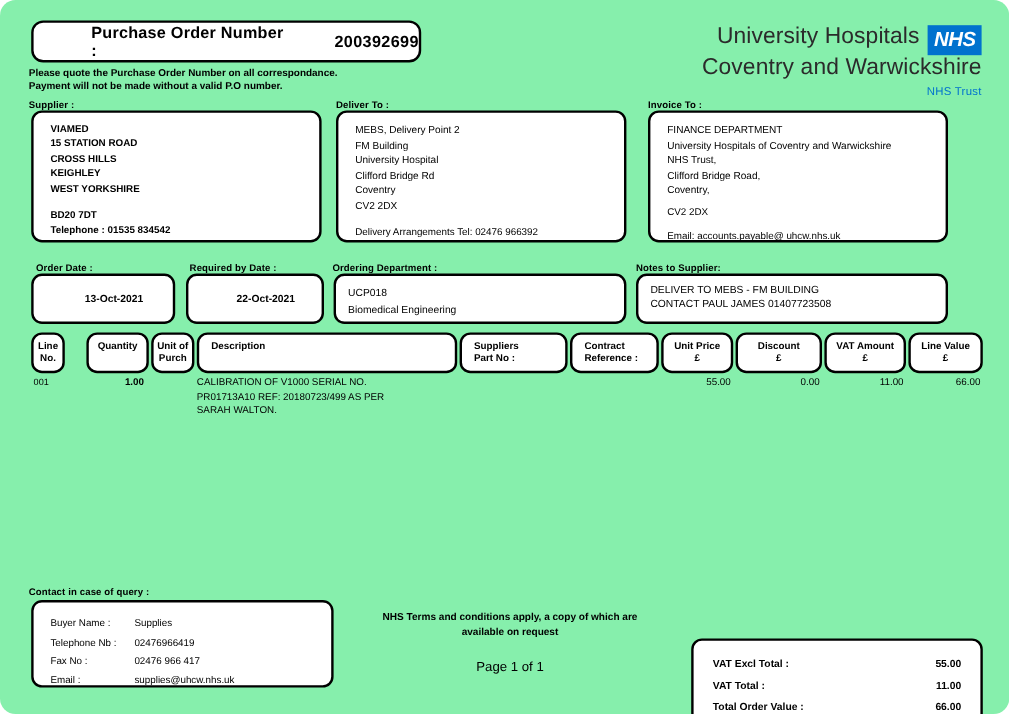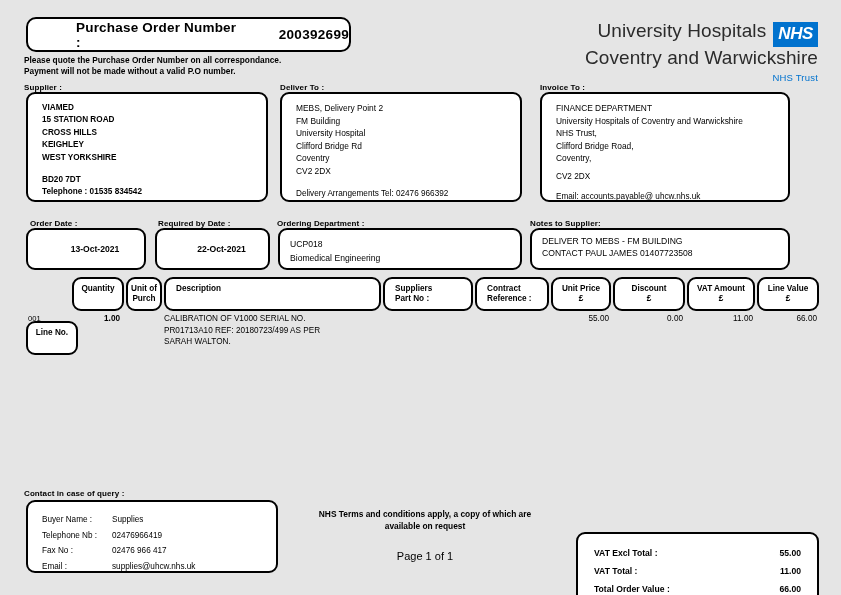--- a/index.html
+++ b/index.html
@@ -9,21 +9,22 @@
   }
   body {
     font-family: "Liberation Sans", sans-serif;
     color: #000000;
   }
   #page {
     position: relative;
     width: 841px;
     height: 595px;
     overflow: hidden;
-    background: #e5e5e5;
+    background: #86efac;
+    border-radius: 13px;
   }
   .abs { position: absolute; }
 
   
   .box {
     position: absolute;
     border: 2px solid #000;
     border-radius: 9px;
     box-sizing: border-box;
     background: #fff;
@@ -117,21 +118,21 @@
   .th-box {
     top: 277px; height: 34px;
     display: flex; align-items: flex-start; justify-content: center;
   }
   .th-text {
     font-size: 8.2px; font-weight: bold; line-height: 10px;
     padding-top: 5px; text-align: center; white-space: pre-line;
   }
   .th-text.left { text-align: left; width: 100%; padding-left: 10px; }
 
-  #th-lineno   { left: 26px;  width: 52px; margin-top: 44px; }
+  #th-lineno   { left: 26px;  width: 28px; }
   #th-qty      { left: 72px;  width: 52px; }
   #th-unit     { left: 126px; width: 36px; }
   #th-desc     { left: 164px; width: 217px; }
   #th-part     { left: 383px; width: 90px; }
   #th-contract { left: 475px; width: 74px; }
   #th-price    { left: 551px; width: 60px; }
   #th-disc     { left: 613px; width: 72px; }
   #th-vat      { left: 687px; width: 68px; }
   #th-linevalue{ left: 757px; width: 62px; }
 

